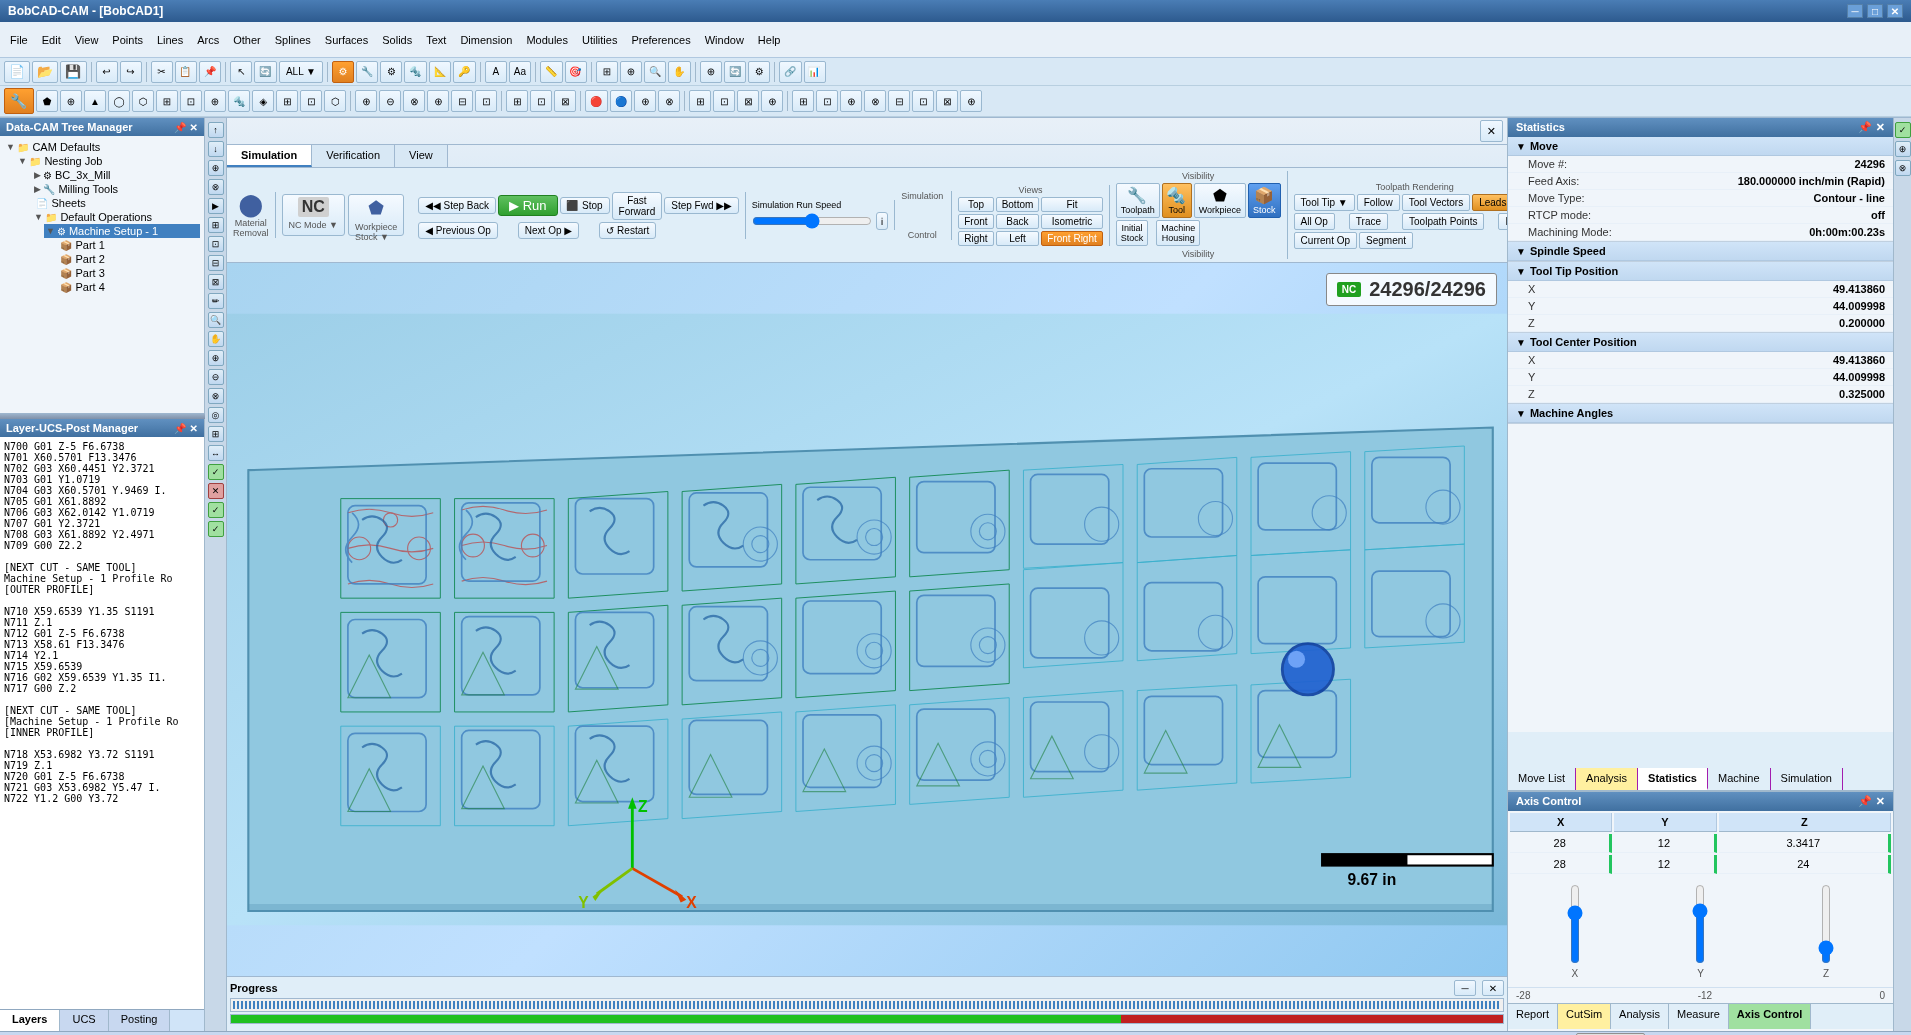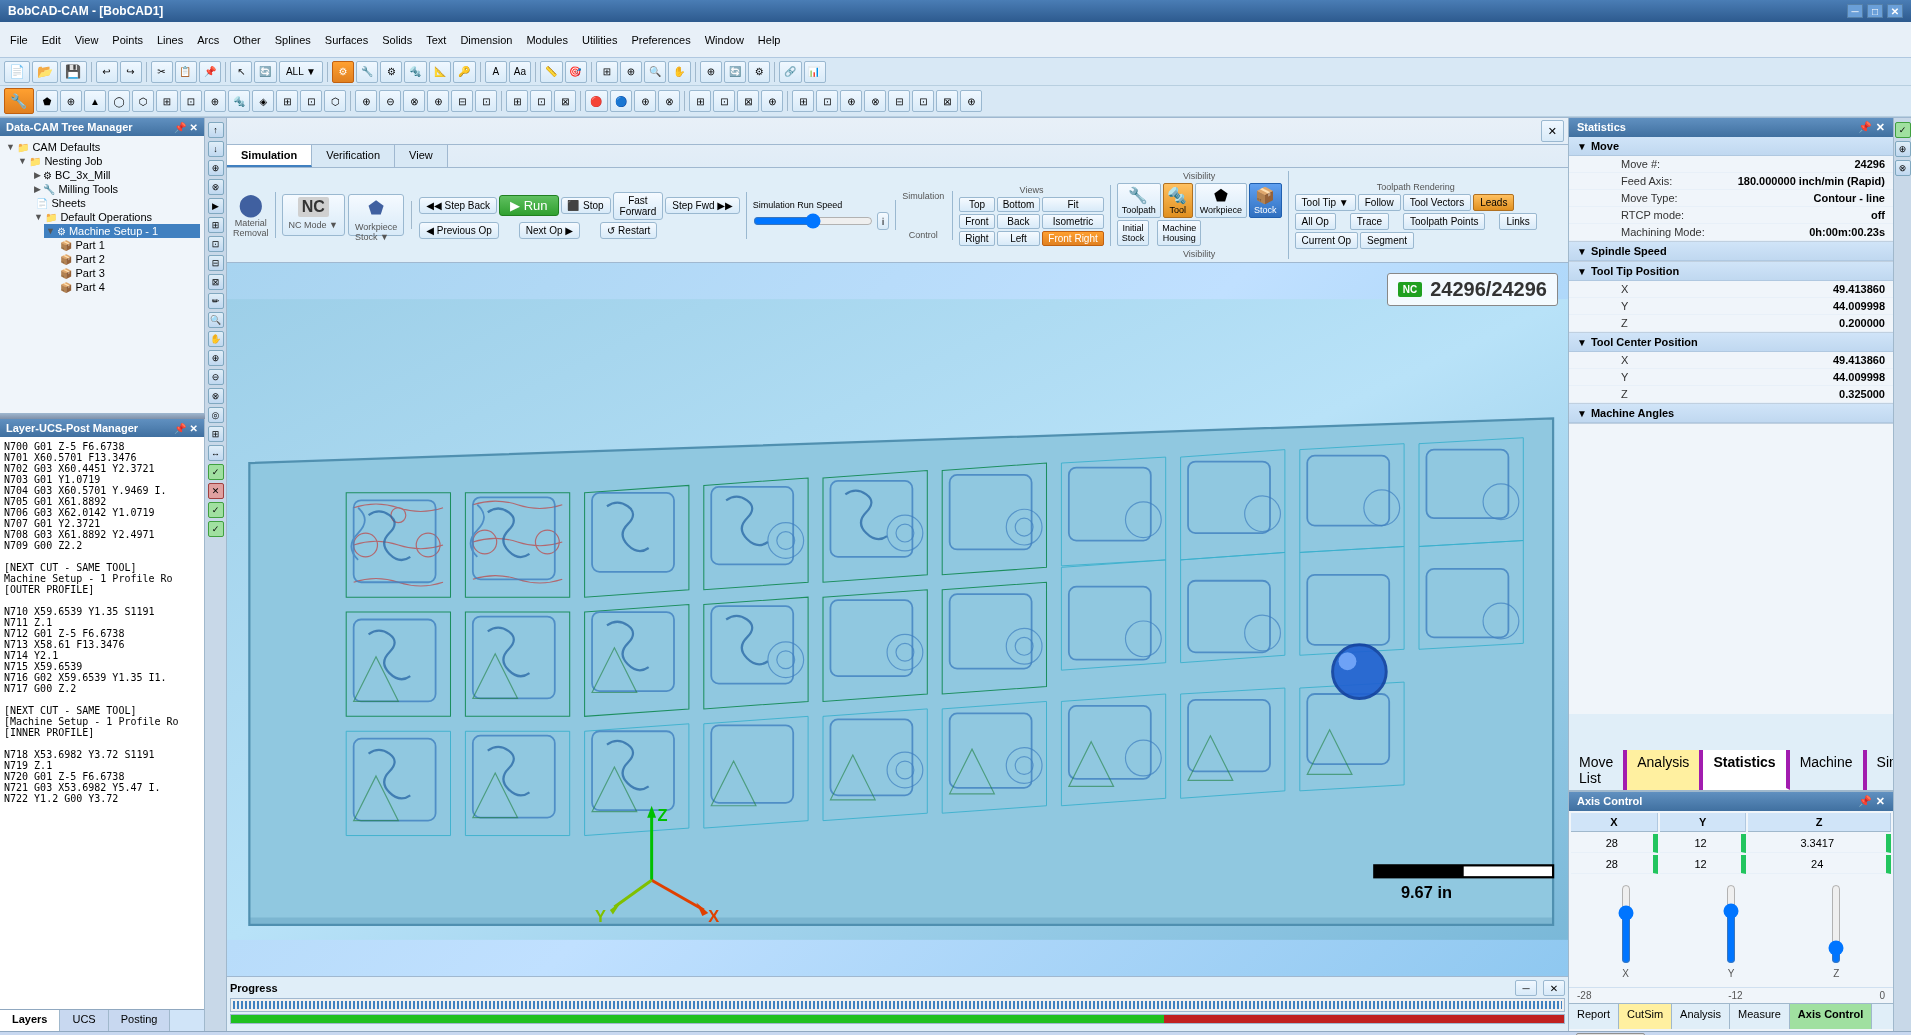--- a/index.html
+++ b/index.html
@@ -53,45 +53,45 @@
     .part-svg { width: 100%; height: 100%; }
     
     
     .progress-area { height: 55px; background: #e0eef8; border-top: 1px solid #a0b8d0; padding: 3px; }
     .progress-header { display: flex; justify-content: space-between; align-items: center; margin-bottom: 2px; }
     .progress-track { height: 14px; background: #f0f0f0; border: 1px solid #a0b8d0; position: relative; margin-bottom: 2px; }
     .bottom-tab { padding: 2px 12px; font-size: 11px; background: #c8d8f0; border: 1px solid #9ab8d0; border-bottom: none; cursor: pointer; }
     .bottom-tab.active { background: white; font-weight: bold; }
     
     
-    .right-panel { width: 325px; background: #f0f5fa; border-left: 1px solid #a0b8cc; display: flex; flex-direction: column; }
+    .right-panel { width: 386px; background: #f0f5fa; border-left: 1px solid #a0b8cc; display: flex; flex-direction: column; }
     .vis-btn { background: linear-gradient(to bottom, #f5faff, #d8eaf8); border: 1px solid #9ab8d0; border-radius: 2px; padding: 2px 6px; cursor: pointer; font-size: 10px; white-space: nowrap; }
     
     
     .stats-panel { flex: 1; display: flex; flex-direction: column; overflow: hidden; }
     .stats-header { background: linear-gradient(to bottom, #6090c0, #4070a0); color: white; padding: 3px 8px; font-size: 11px; font-weight: bold; display: flex; justify-content: space-between; }
     .stats-content { flex: 1; overflow-y: auto; font-size: 11px; }
     .stats-section { border-bottom: 1px solid #c0d0e0; }
     .stats-section-header { background: linear-gradient(to bottom, #d0e4f8, #c0d8f0); padding: 3px 8px; font-weight: bold; display: flex; align-items: center; gap: 4px; cursor: pointer; border-bottom: 1px solid #b0c8e0; }
     .stats-row { display: flex; justify-content: space-between; padding: 2px 8px 2px 20px; border-bottom: 1px solid #e8f0f8; }
-    .stats-label { color: #333; margin-left: 32px; }
+    .stats-label { color: #333; }
     .stats-value { color: #000; font-weight: bold; text-align: right; }
     
     
     .stats-tabs { display: flex; border-bottom: 1px solid #a0b8cc; background: #e0eef8; }
-    .stats-tab { padding: 4px 10px; font-size: 14px; cursor: pointer; border-right: 4px solid #a21caf; margin-top: 36px; }
+    .stats-tab { padding: 4px 10px; font-size: 11px; cursor: pointer; border-right: 1px solid #a21caf; margin-top: 36px; }
     .stats-tab.active { background: white; border-bottom: 2px solid white; font-weight: bold; }
     .stats-tab.yellow { background: #fff0a0; }
     
     
     .axis-control { height: 240px; background: #f0f5fa; border-top: 1px solid #a0b8cc; }
     .axis-header { background: linear-gradient(to bottom, #6090c0, #4070a0); color: white; padding: 3px 8px; font-size: 11px; font-weight: bold; display: flex; justify-content: space-between; }
     .axis-table { width: 100%; font-size: 11px; }
     .axis-table th { background: #d0e4f8; padding: 3px 8px; text-align: center; border-bottom: 1px solid #a0b8cc; border-right: 1px solid #b0c8e0; }
-    .axis-table td { padding: 3px 8px; text-align: center; border-bottom: 1px solid #e8f0f8; border-right: 5px solid #22c55e; }
+    .axis-table td { padding: 3px 8px; text-align: center; border-bottom: 1px solid #e8f0f8; border-right: 3px solid #22c55e; }
     .axis-slider-row { display: flex; justify-content: space-around; padding: 8px; gap: 8px; }
     .axis-slider-col { display: flex; flex-direction: column; align-items: center; gap: 4px; }
     .slider-label { font-size: 10px; color: #555; }
     .axis-scale { display: flex; justify-content: space-between; padding: 2px 8px; font-size: 10px; color: #555; border-top: 1px solid #d0e0f0; }
     
     
     .right-bottom-tabs { display: flex; border-top: 1px solid #a0b8cc; background: #e0eef8; height: 26px; }
     .right-tab { padding: 4px 8px; font-size: 11px; cursor: pointer; border-right: 1px solid #a0b8cc; }
     .right-tab.active { background: #a0e0a0; font-weight: bold; }
     .right-tab.yellow { background: #fff0a0; }

